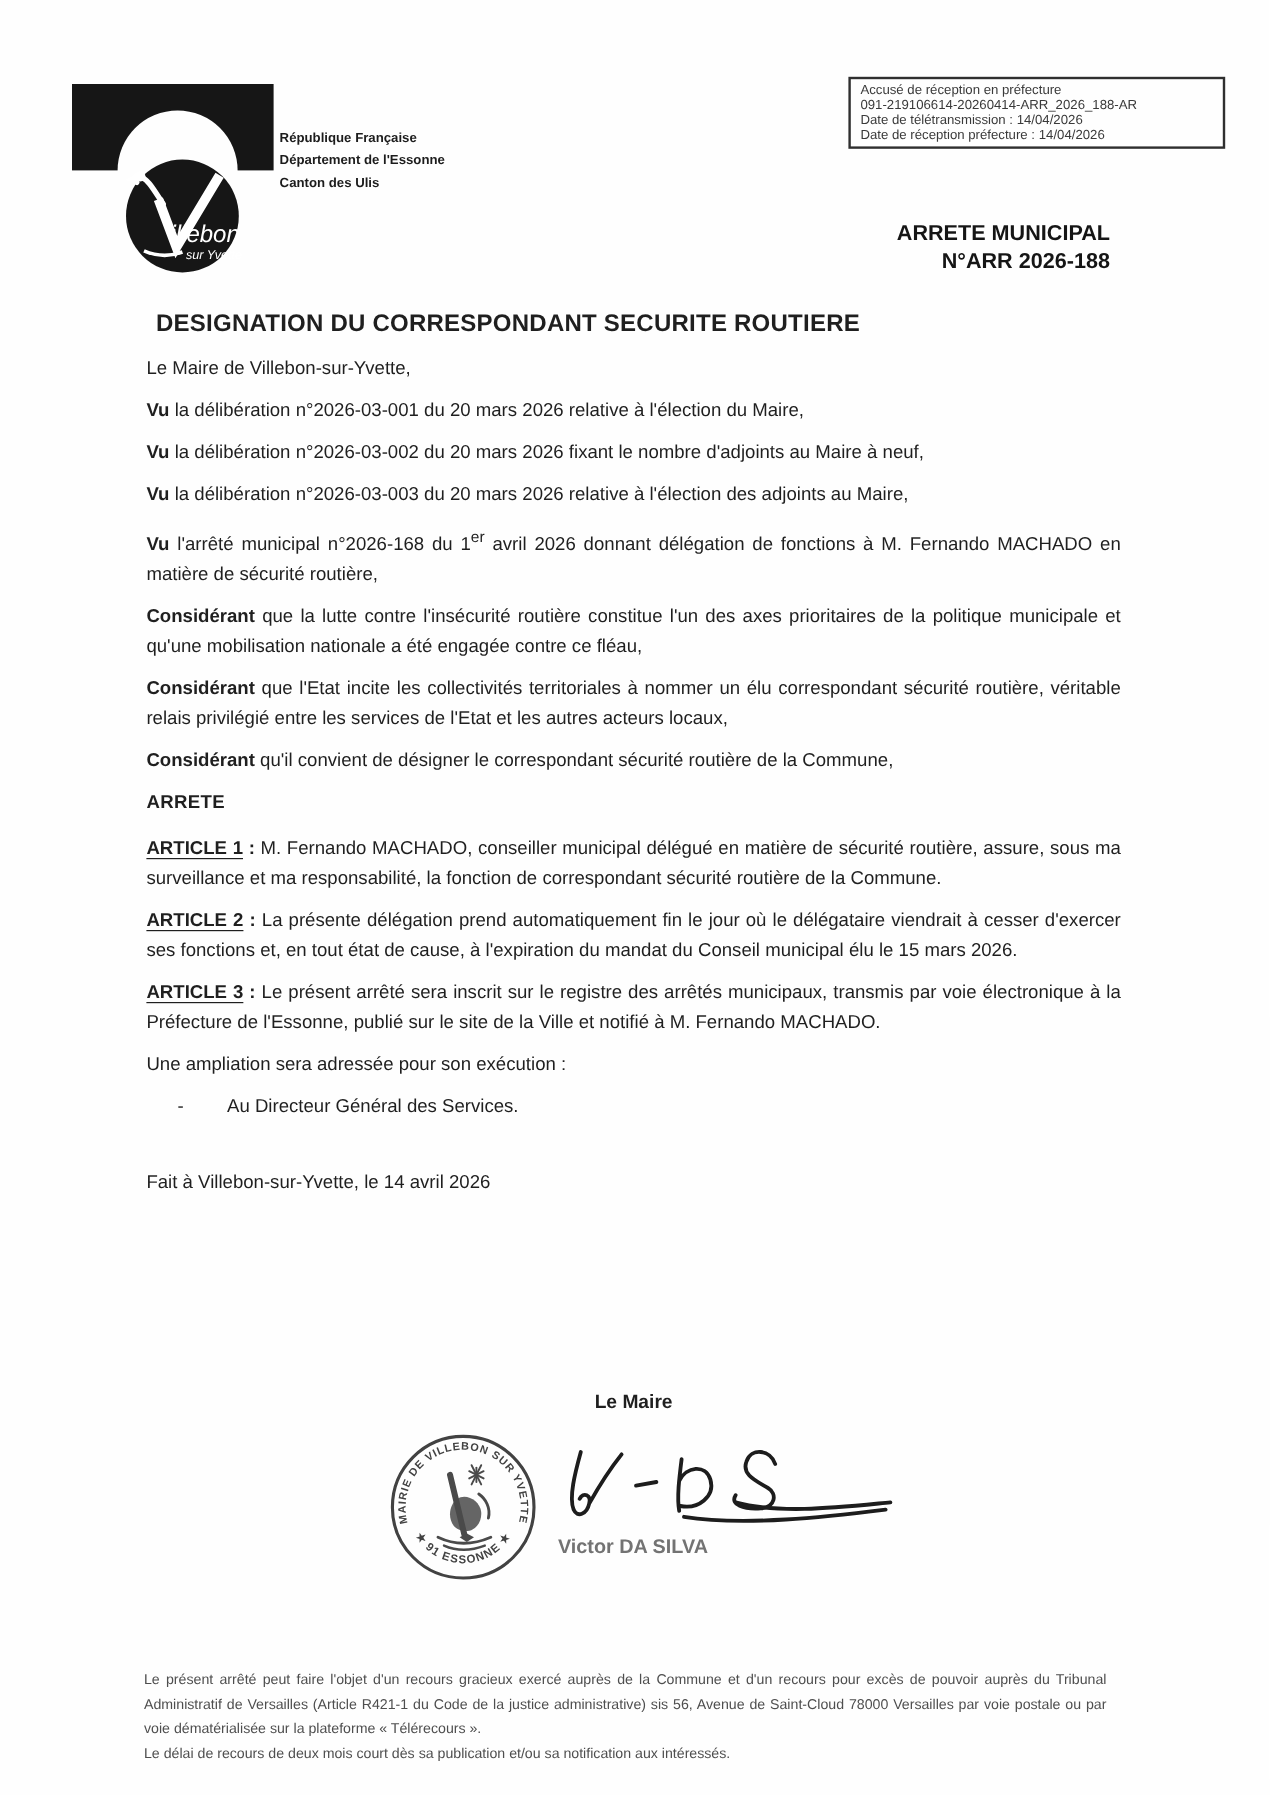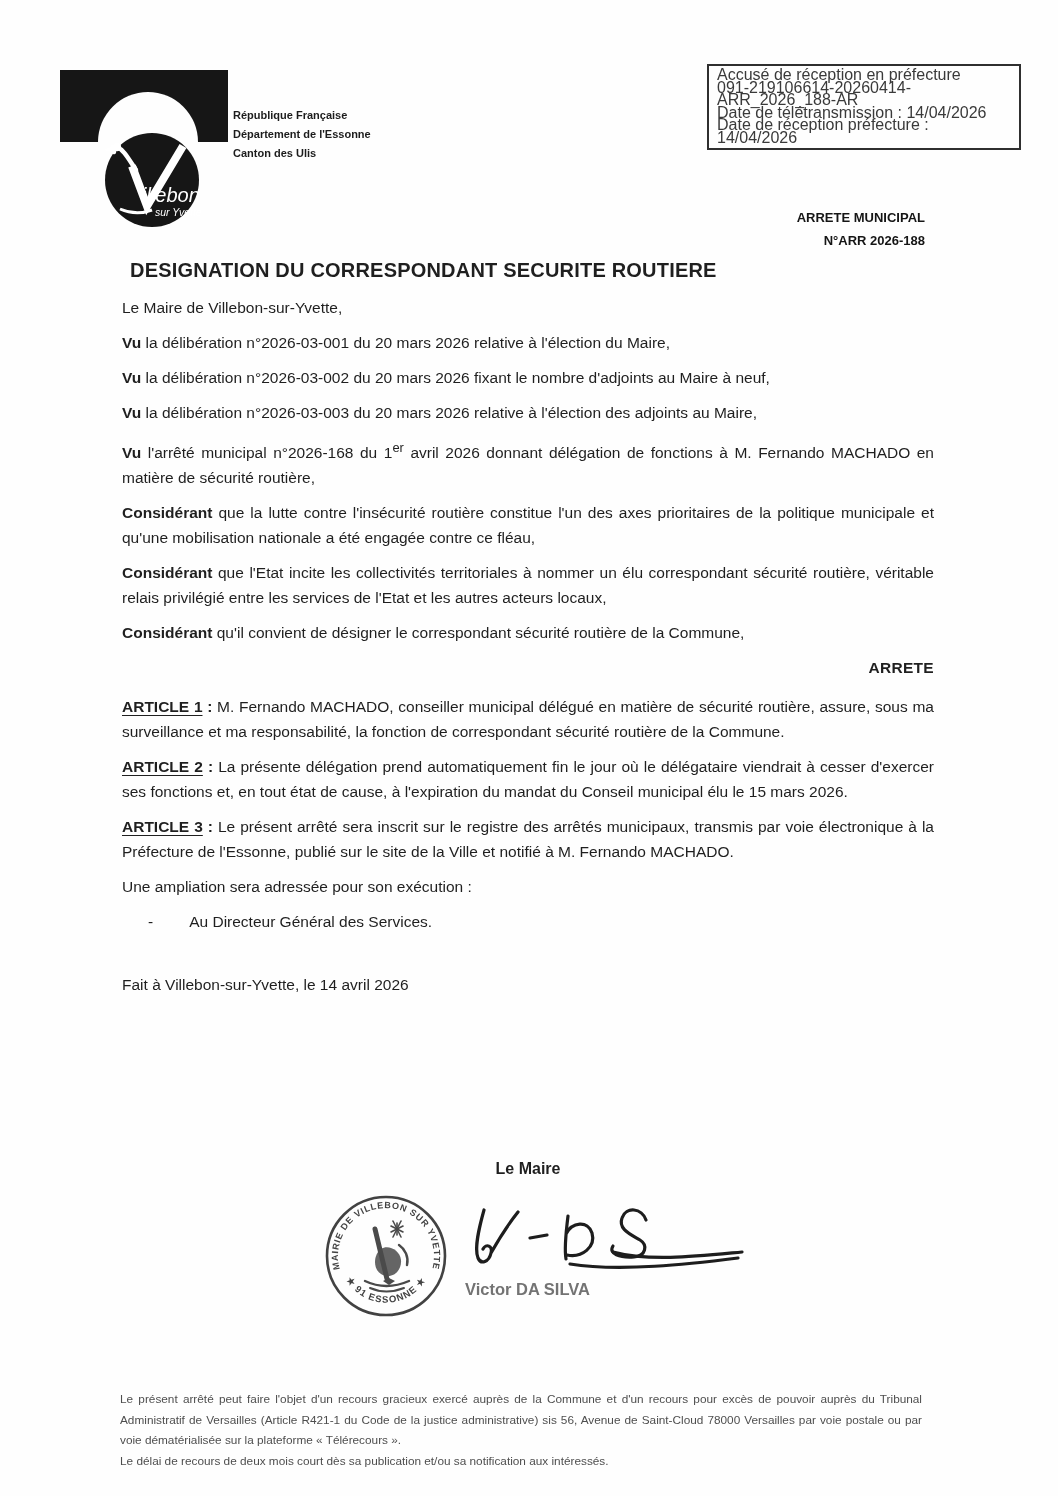--- a/index.html
+++ b/index.html
@@ -9,32 +9,32 @@
     background:#fefefe; overflow:hidden;
     font-family:"Liberation Sans", sans-serif;
     color:#1f1f1f;
   }
   
   .logo-svg { position:absolute; left:58px; top:68px; }
   .republic { position:absolute; left:233px; top:106px; font-size:11px; font-weight:bold; line-height:19px; color:#1c1c1c; }
   .accuse {
     position:absolute; left:707px; top:64px; width:314px; min-height:58px;
     border:2px solid #2f2f2f; padding:3px 8px;
-    font-size:16px; line-height:12.6px; color:#3a3a3a;
+    font-size:11px; line-height:12.6px; color:#3a3a3a;
   }
   .doc-title {
-    position:absolute; top:206px; right:133px; text-align:right;
-    font-weight:bold; font-size:13px; line-height:23px; color:#151515;
+    position:absolute; top:183px; right:133px; text-align:right;
+    font-weight:bold; font-size:18px; line-height:23px; color:#151515;
   }
   
   .content { position:absolute; left:122px; top:258px; width:812px; font-size:15.5px; line-height:25px; }
   .content p { margin:0 0 10px 0; }
   .just { text-align:justify; }
   .heading { font-weight:bold; font-size:20px; padding-left:8px; margin-bottom:12px !important; letter-spacing:0.2px; }
-  .arrete-word { text-align:right; font-weight:bold; margin:2px 0 14px 0 !important; letter-spacing:0.3px; }
+  .arrete-word { text-align:left; font-weight:bold; margin:2px 0 14px 0 !important; letter-spacing:0.3px; }
   .u { text-decoration:underline; text-underline-offset:3px; }
   .bullet { padding-left:26px; margin-bottom:38px !important; }
   .bullet-text { margin-left:36px; }
   
   .sig-role { position:absolute; left:122px; top:1160px; width:812px; text-align:center; font-weight:bold; font-size:16px; }
   .stamp { position:absolute; left:323px; top:1193px; }
   .sig-svg { position:absolute; left:450px; top:1192px; }
   .sig-name { position:absolute; left:465px; top:1280px; font-weight:bold; font-size:16.5px; color:#737373; }
   
   .publication { position:absolute; left:122px; top:1350px; font-size:15.5px; }

